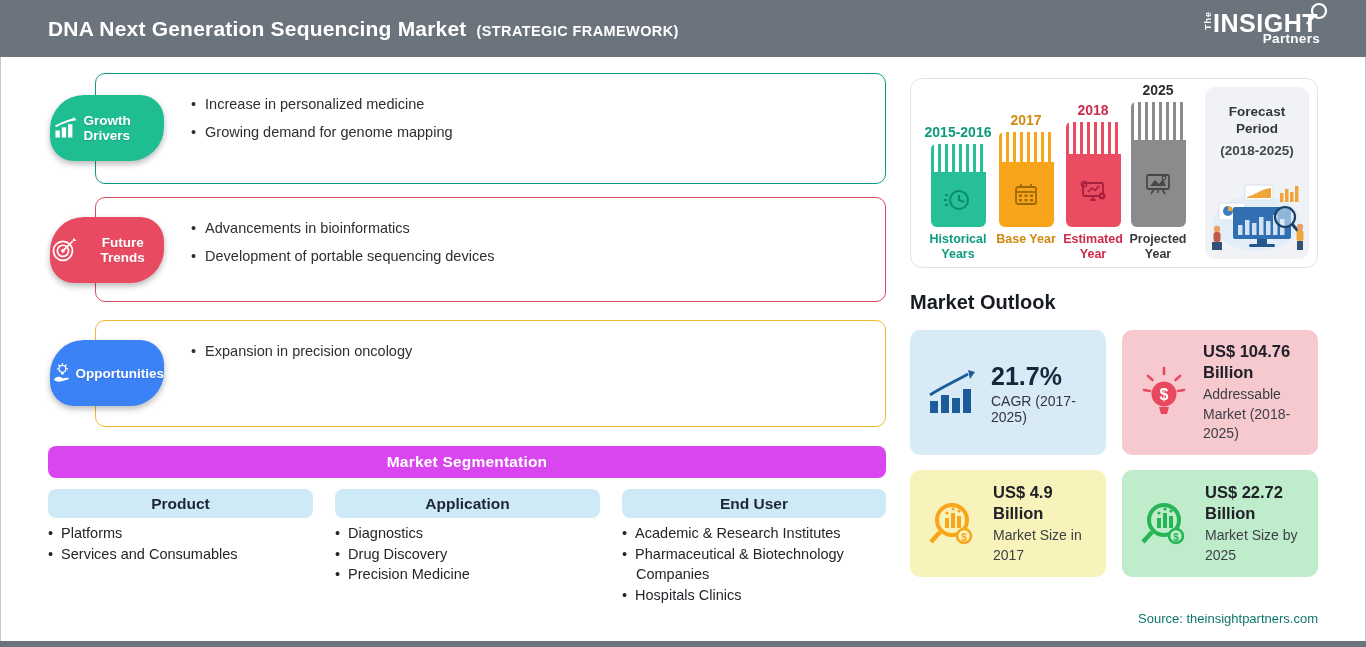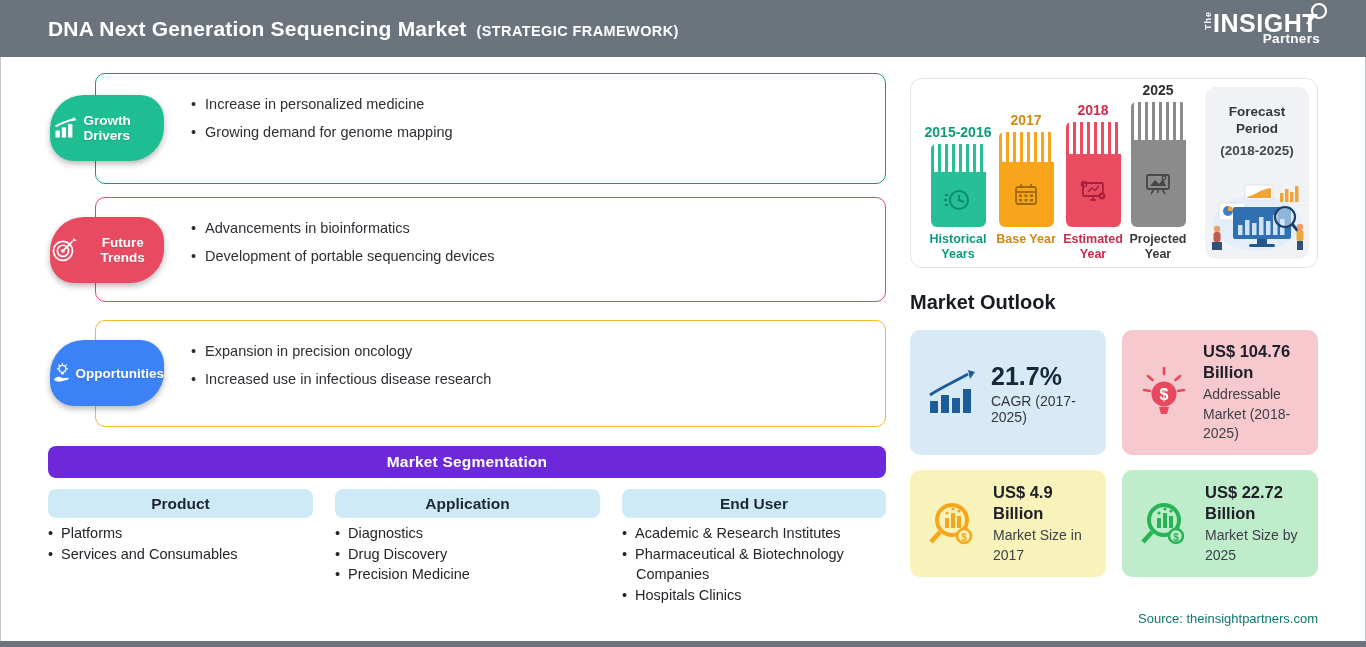--- a/index.html
+++ b/index.html
@@ -30,21 +30,21 @@
   .driver-bullets{margin:0;padding:16px 20px 0 95px;list-style:none;}
   .driver-bullets li{font-size:14.5px;color:#2e2e34;line-height:28px;}
   .driver-bullets li::before{content:"•";margin-right:9px;color:#2e2e34;}
   .badge{position:absolute;left:50px;width:114px;height:66px;display:flex;flex-direction:row;align-items:center;justify-content:center;gap:2px;box-shadow:0 3px 6px rgba(0,0,0,.28);color:#fff;z-index:2;}
   .badge.gd{top:95px;background:#1ebe92;border-radius:34px 24px 34px 24px;}
   .badge.ft{top:217px;background:#e84b61;border-radius:34px 24px 34px 24px;text-align:center;}
   .badge.op{top:340px;background:#3b82f6;border-radius:34px 24px 34px 24px;}
   .badge-label{font-size:13.5px;font-weight:bold;text-shadow:0 1px 1px rgba(0,0,0,.15);}
 
   
-  .seg-bar{position:absolute;left:48px;top:446px;width:838px;height:32px;background:#6d28d9;border-radius:8px;display:flex;align-items:center;justify-content:center;color:#fff;font-size:15.5px;font-weight:bold;letter-spacing:.2px;}
+  .seg-bar{position:absolute;left:48px;top:446px;width:838px;height:32px;background:#d946ef;border-radius:8px;display:flex;align-items:center;justify-content:center;color:#fff;font-size:15.5px;font-weight:bold;letter-spacing:.2px;}
   .seg-pill{position:absolute;top:489px;height:29px;background:#cfeaf7;border-radius:8px;display:flex;align-items:center;justify-content:center;font-size:15.5px;font-weight:bold;color:#1d2733;}
   .seg-pill.p1{left:48px;width:265px;}
   .seg-pill.p2{left:335px;width:265px;}
   .seg-pill.p3{left:622px;width:264px;}
   .seg-list{position:absolute;top:523px;margin:0;padding:0;list-style:none;}
   .seg-list.p1{left:48px;width:270px;}
   .seg-list.p2{left:335px;width:270px;}
   .seg-list.p3{left:622px;width:268px;}
   .seg-list li{font-size:14.5px;color:#25252b;line-height:20.5px;padding-left:14px;text-indent:-14px;margin-bottom:0;}
   .seg-list li::before{content:"•";margin-right:8px;}
@@ -145,21 +145,20 @@
       <circle cx="15" cy="16" r="2.2" fill="#fff"></circle>
       <line x1="15" y1="16" x2="26" y2="5" stroke="#fff" stroke-width="2"></line>
       <path d="M26 5 L31 4 L27 1 Z" fill="#fff"></path>
     </svg>
     <span class="badge-label">Future Trends</span>
   </div>
 
   <div class="driver-box op">
     <ul class="driver-bullets">
         <li>Expansion in precision oncology</li>
-        <li>Increased use in infectious disease research</li>
       </ul>
   </div>
   <div class="badge op">
     <svg width="34" height="30" viewBox="0 0 34 30">
       <circle cx="18" cy="9" r="5" fill="none" stroke="#fff" stroke-width="1.8"></circle>
       <rect x="16" y="14" width="4" height="3" fill="#fff"></rect>
       <g stroke="#fff" stroke-width="1.6">
         <line x1="18" y1="0.5" x2="18" y2="3"></line>
           <line x1="10" y1="9" x2="12.5" y2="9"></line>
         <line x1="23.5" y1="9" x2="26" y2="9"></line>

